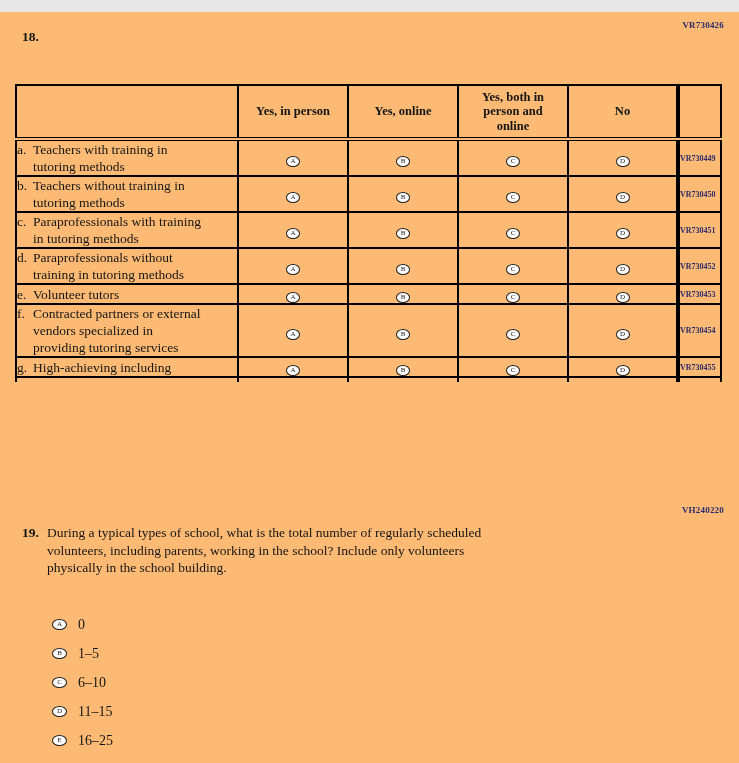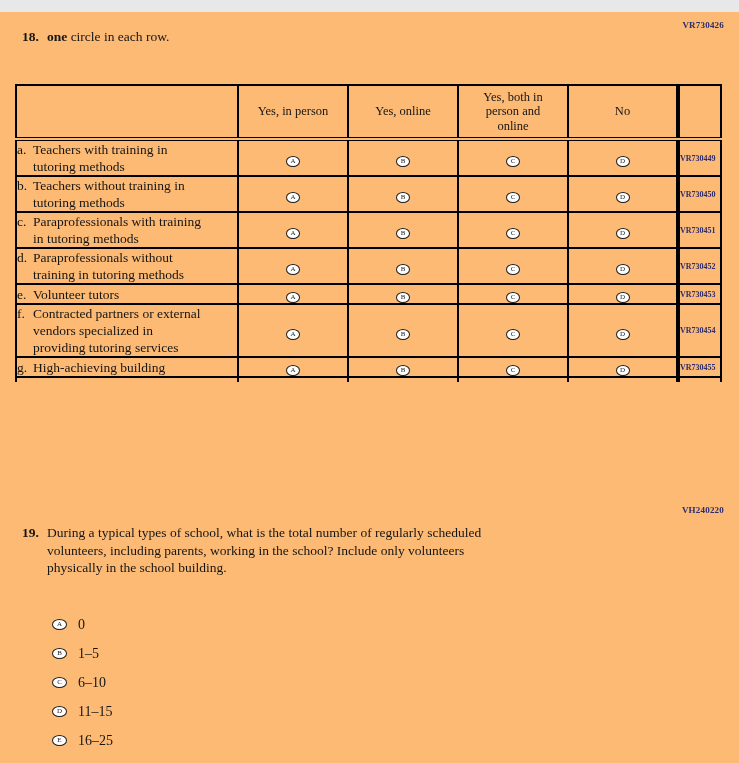--- a/index.html
+++ b/index.html
@@ -46,21 +46,21 @@
     left: 15px;
     border-collapse: collapse;
     table-layout: fixed;
   }
   .q18-table th, .q18-table td {
     border: 2px solid #000;
     padding: 0;
   }
   .q18-table thead th {
     height: 51px;
-    font-weight: normal;
+    font-weight: bold;
     font-size: 12.5px;
     line-height: 14.5px;
     text-align: center;
     vertical-align: middle;
     border-bottom: 4px double #000;
   }
   .opt-head-text { display: inline-block; white-space: nowrap; }
   .opt-head-text.wrap { white-space: normal; max-width: 86px; }
 
   .label-cell { padding: 2px 4px 2px 6px; vertical-align: middle; }
@@ -107,21 +107,20 @@
 </head>
 <body>
 
 <div class="page">
 
   <div class="code q18-code" style="color: rgb(44, 44, 110);">VR730426</div>
 
   <div class="question q18">
     <span class="qnum">18.</span>
     <div class="qtext">
-        <div class="qline"><span class="b">one</span><span> circle in each row.</span></div>
       </div>
   </div>
 
   <table class="q18-table">
     <colgroup>
       <col style="width:222px">
         <col style="width:110px">
         <col style="width:110px">
       <col style="width:110px">
         <col style="width:110px">
@@ -351,21 +350,21 @@
       <span class="circle-letter">D</span>
     </span>
   </td>
 <td class="code-cell" style="color: rgb(44, 44, 110);">VR730454</td>
   </tr>
 
   <tr class="body-row">
     <td class="label-cell">
       <span class="label-inner">
         <span class="row-letter">g.</span>
-        <span class="row-label">High-achieving building</span>
+        <span class="row-label">High-achieving including</span>
       </span>
     </td>
 
   <td class="opt-cell">
     <span class="circle">
       <span class="circle-letter">A</span>
     </span>
   </td>
 
   <td class="opt-cell">

